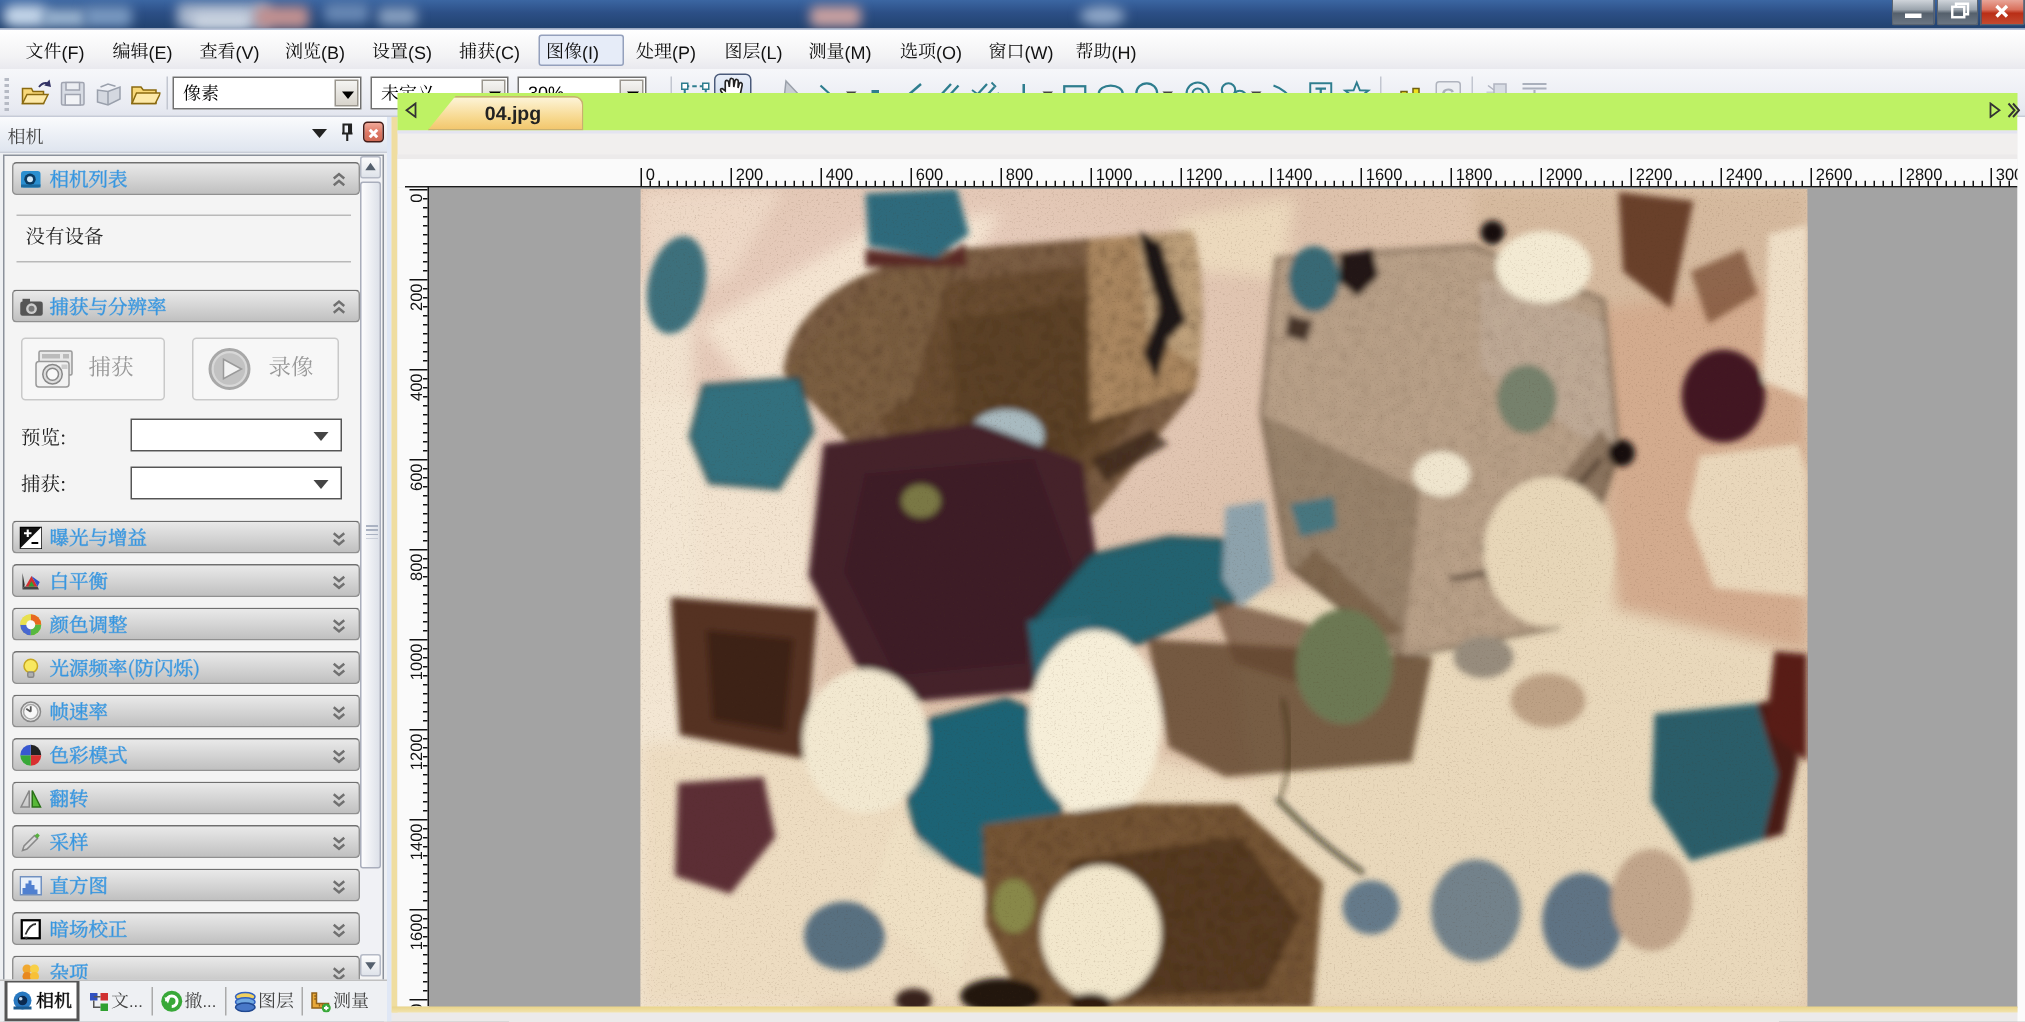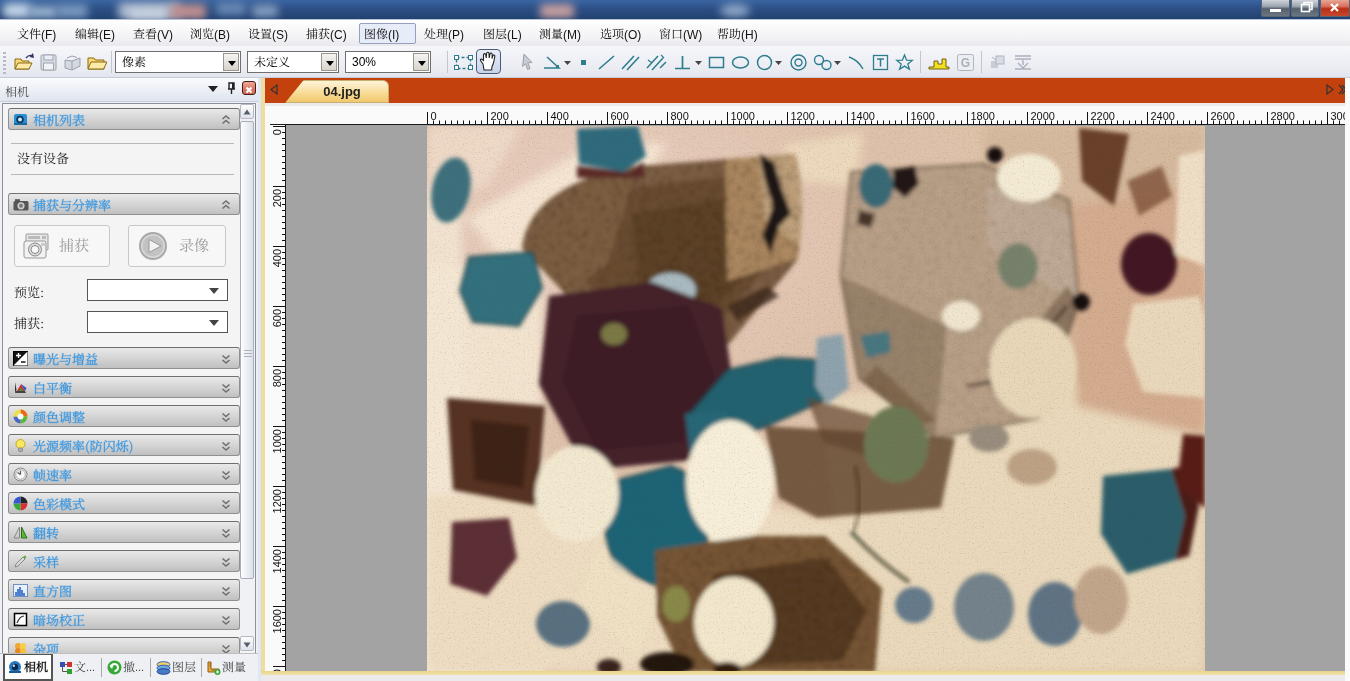--- a/index.html
+++ b/index.html
@@ -47,21 +47,21 @@
 #ptabs{left:0;top:575px;width:258px;height:28px;background:#eef0f3;border-top:1px solid #c0c0c0}
 .ptab{position:absolute;top:0px;height:27px;display:flex;align-items:center;padding:0 3px;font-size:12px;color:#333}
 .ptab.act{border:2px solid #555;border-top-width:1px;background:#fff;font-weight:bold}
 .ptsep{position:absolute;top:4px;width:1px;height:19px;background:#aaa}
 
 #strip1{left:258px;top:78px;width:3px;height:603px;background:#dfe7f5}
 #ybl{left:261px;top:78px;width:4px;height:597px;background:#efddA0}
 #ybb{left:261px;top:671px;width:1084px;height:4px;background:linear-gradient(180deg,#e9d489,#f2e3ae)}
 #docbg{left:265px;top:78px;width:1080px;height:593px;background:#f1efee}
 #whitestrip{left:1345px;top:78px;width:5px;height:603px;background:#fbfbfb}
-#tabbar{left:265px;top:78px;width:1080px;height:25px;background:#c2410c}
+#tabbar{left:265px;top:62px;width:1080px;height:25px;background:#bef264}
 #tabbar .line{position:absolute;left:0;top:25px;width:1080px;height:2px;background:#e4e4f0}
 #doctab{position:absolute;left:20px;top:2px;width:104px;height:23px;background:linear-gradient(180deg,#fdf4d8,#f7d88e 65%,#f2c76e);border:1px solid #c8b070;border-radius:3px 6px 0 0;clip-path:polygon(0 100%,18% 0,100% 0,100% 100%)}
 #doctab .tx{text-align:center;font-weight:bold;font-size:13px;color:#222;margin-top:3px;padding-left:10px}
 .navarr{position:absolute;top:6px;font-size:12px;color:#222}
 
 #rulerarea{left:265px;top:103px;width:1080px;height:568px;background:#eceaea}
 #hruler{position:absolute;left:0;top:3px;width:1080px;height:19px;background:#fafafa}
 #vruler{position:absolute;left:0;top:22px;width:21px;height:546px;background:#fafafa}
 #canvas{position:absolute;left:21px;top:22px;width:1059px;height:547px;background:#a3a3a3}
 #rsvg{position:absolute;left:0;top:0;width:1080px;height:568px}

